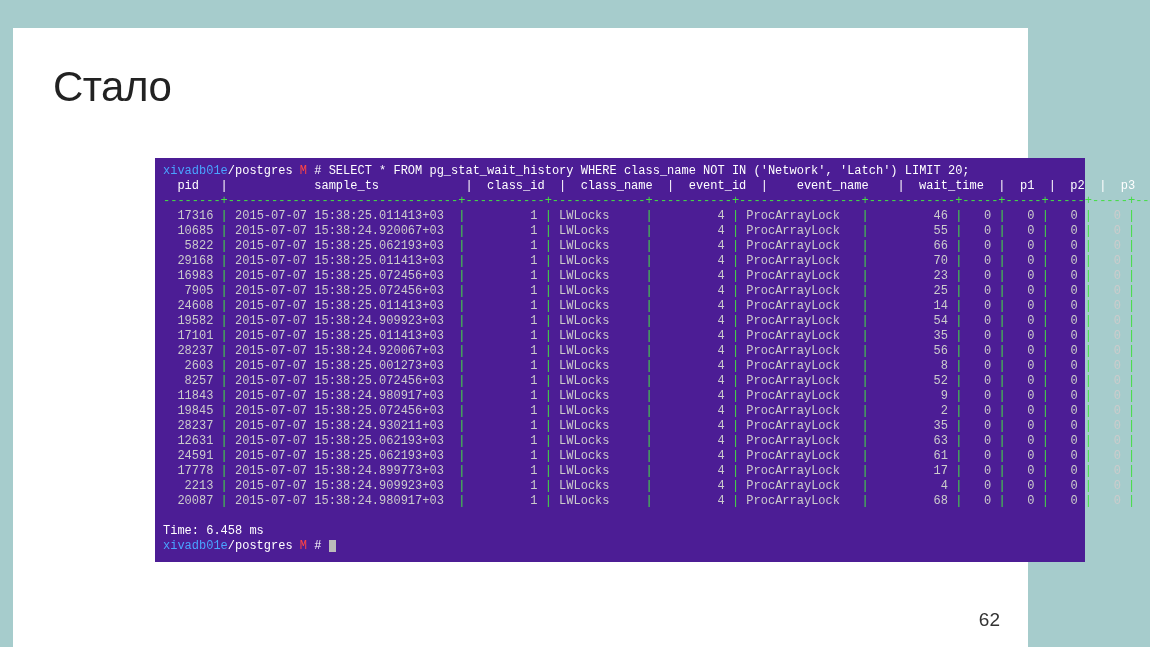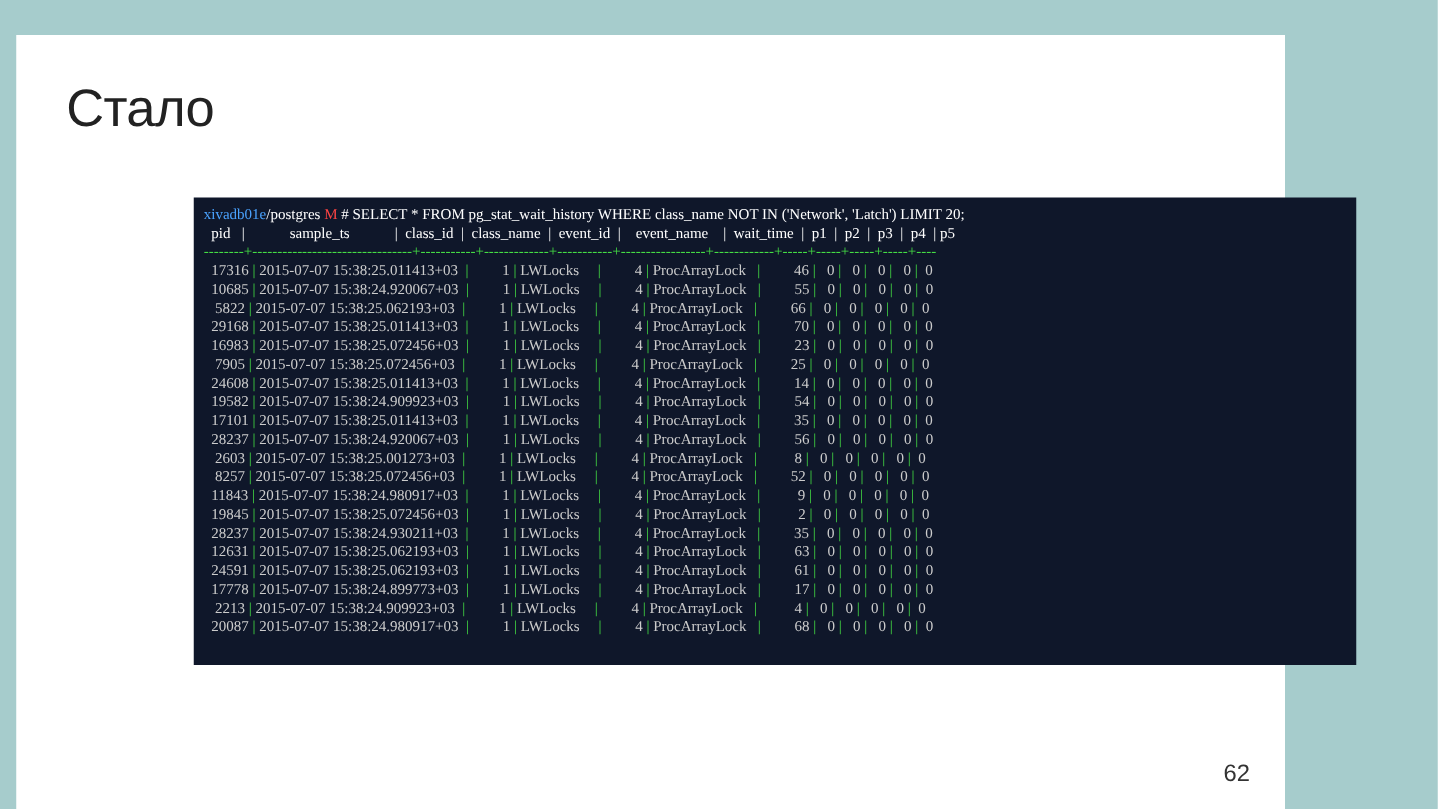--- a/index.html
+++ b/index.html
@@ -1,18 +1,18 @@
 <!DOCTYPE html>
 <html><head>
 <meta charset="utf-8">
 <style>
   html,body{margin:0;padding:0;width:1150px;height:647px;background:#a6cccc;font-family:Arial,Helvetica,sans-serif;overflow:hidden}
   .slide{position:absolute;left:13px;top:28px;width:1015px;height:621px;background:#fff}
   .title{position:absolute;left:40px;top:35px;font-size:42px;color:#222;letter-spacing:-0.5px}
-  .term{position:absolute;left:142px;top:130px;width:930px;background:#0f172a;color:#ccc;font-family:Liberation Serif, serif;font-size:12px;line-height:15px;padding:6px 8px 8px 8px;box-sizing:border-box}
+  .term{position:absolute;left:142px;top:130px;width:930px;background:#4c1d95;color:#ccc;font-family:Liberation Mono, monospace;font-size:12px;line-height:15px;padding:6px 8px 8px 8px;box-sizing:border-box}
   .prompt .host{color:#4aa3ff}
   .prompt .path{color:#fff}
   .prompt .m{color:#ff4444}
   .prompt .hash{color:#fff}
   .query{color:#fff}
   .hdr,.row{white-space:pre}
   .hdr{color:#fff}
   .sep{color:#44dd44;white-space:pre}
   .row .pipe{color:#44dd44}
   .footer{color:#44dd44}
@@ -51,16 +51,23 @@
         <div class="row"><span>&nbsp;&nbsp;11843</span><span class="pipe">&nbsp;|</span><span>&nbsp;2015-07-07&nbsp;15:38:24.980917+03&nbsp;</span><span class="pipe">&nbsp;|</span><span>&nbsp;&nbsp;&nbsp;&nbsp;&nbsp;&nbsp;&nbsp;&nbsp;&nbsp;1</span><span class="pipe">&nbsp;|</span><span>&nbsp;LWLocks&nbsp;&nbsp;&nbsp;&nbsp;</span><span class="pipe">&nbsp;|</span><span>&nbsp;&nbsp;&nbsp;&nbsp;&nbsp;&nbsp;&nbsp;&nbsp;&nbsp;4</span><span class="pipe">&nbsp;|</span><span>&nbsp;ProcArrayLock&nbsp;&nbsp;</span><span class="pipe">&nbsp;|</span><span>&nbsp;&nbsp;&nbsp;&nbsp;&nbsp;&nbsp;&nbsp;&nbsp;&nbsp;&nbsp;9</span><span class="pipe">&nbsp;|</span><span>&nbsp;&nbsp;&nbsp;0</span><span class="pipe">&nbsp;|</span><span>&nbsp;&nbsp;&nbsp;0</span><span class="pipe">&nbsp;|</span><span>&nbsp;&nbsp;&nbsp;0</span><span class="pipe">&nbsp;|</span><span>&nbsp;&nbsp;&nbsp;0</span><span class="pipe">&nbsp;|</span><span>&nbsp;&nbsp;0</span></div>
         <div class="row"><span>&nbsp;&nbsp;19845</span><span class="pipe">&nbsp;|</span><span>&nbsp;2015-07-07&nbsp;15:38:25.072456+03&nbsp;</span><span class="pipe">&nbsp;|</span><span>&nbsp;&nbsp;&nbsp;&nbsp;&nbsp;&nbsp;&nbsp;&nbsp;&nbsp;1</span><span class="pipe">&nbsp;|</span><span>&nbsp;LWLocks&nbsp;&nbsp;&nbsp;&nbsp;</span><span class="pipe">&nbsp;|</span><span>&nbsp;&nbsp;&nbsp;&nbsp;&nbsp;&nbsp;&nbsp;&nbsp;&nbsp;4</span><span class="pipe">&nbsp;|</span><span>&nbsp;ProcArrayLock&nbsp;&nbsp;</span><span class="pipe">&nbsp;|</span><span>&nbsp;&nbsp;&nbsp;&nbsp;&nbsp;&nbsp;&nbsp;&nbsp;&nbsp;&nbsp;2</span><span class="pipe">&nbsp;|</span><span>&nbsp;&nbsp;&nbsp;0</span><span class="pipe">&nbsp;|</span><span>&nbsp;&nbsp;&nbsp;0</span><span class="pipe">&nbsp;|</span><span>&nbsp;&nbsp;&nbsp;0</span><span class="pipe">&nbsp;|</span><span>&nbsp;&nbsp;&nbsp;0</span><span class="pipe">&nbsp;|</span><span>&nbsp;&nbsp;0</span></div>
         <div class="row"><span>&nbsp;&nbsp;28237</span><span class="pipe">&nbsp;|</span><span>&nbsp;2015-07-07&nbsp;15:38:24.930211+03&nbsp;</span><span class="pipe">&nbsp;|</span><span>&nbsp;&nbsp;&nbsp;&nbsp;&nbsp;&nbsp;&nbsp;&nbsp;&nbsp;1</span><span class="pipe">&nbsp;|</span><span>&nbsp;LWLocks&nbsp;&nbsp;&nbsp;&nbsp;</span><span class="pipe">&nbsp;|</span><span>&nbsp;&nbsp;&nbsp;&nbsp;&nbsp;&nbsp;&nbsp;&nbsp;&nbsp;4</span><span class="pipe">&nbsp;|</span><span>&nbsp;ProcArrayLock&nbsp;&nbsp;</span><span class="pipe">&nbsp;|</span><span>&nbsp;&nbsp;&nbsp;&nbsp;&nbsp;&nbsp;&nbsp;&nbsp;&nbsp;35</span><span class="pipe">&nbsp;|</span><span>&nbsp;&nbsp;&nbsp;0</span><span class="pipe">&nbsp;|</span><span>&nbsp;&nbsp;&nbsp;0</span><span class="pipe">&nbsp;|</span><span>&nbsp;&nbsp;&nbsp;0</span><span class="pipe">&nbsp;|</span><span>&nbsp;&nbsp;&nbsp;0</span><span class="pipe">&nbsp;|</span><span>&nbsp;&nbsp;0</span></div>
         <div class="row"><span>&nbsp;&nbsp;12631</span><span class="pipe">&nbsp;|</span><span>&nbsp;2015-07-07&nbsp;15:38:25.062193+03&nbsp;</span><span class="pipe">&nbsp;|</span><span>&nbsp;&nbsp;&nbsp;&nbsp;&nbsp;&nbsp;&nbsp;&nbsp;&nbsp;1</span><span class="pipe">&nbsp;|</span><span>&nbsp;LWLocks&nbsp;&nbsp;&nbsp;&nbsp;</span><span class="pipe">&nbsp;|</span><span>&nbsp;&nbsp;&nbsp;&nbsp;&nbsp;&nbsp;&nbsp;&nbsp;&nbsp;4</span><span class="pipe">&nbsp;|</span><span>&nbsp;ProcArrayLock&nbsp;&nbsp;</span><span class="pipe">&nbsp;|</span><span>&nbsp;&nbsp;&nbsp;&nbsp;&nbsp;&nbsp;&nbsp;&nbsp;&nbsp;63</span><span class="pipe">&nbsp;|</span><span>&nbsp;&nbsp;&nbsp;0</span><span class="pipe">&nbsp;|</span><span>&nbsp;&nbsp;&nbsp;0</span><span class="pipe">&nbsp;|</span><span>&nbsp;&nbsp;&nbsp;0</span><span class="pipe">&nbsp;|</span><span>&nbsp;&nbsp;&nbsp;0</span><span class="pipe">&nbsp;|</span><span>&nbsp;&nbsp;0</span></div>
         <div class="row"><span>&nbsp;&nbsp;24591</span><span class="pipe">&nbsp;|</span><span>&nbsp;2015-07-07&nbsp;15:38:25.062193+03&nbsp;</span><span class="pipe">&nbsp;|</span><span>&nbsp;&nbsp;&nbsp;&nbsp;&nbsp;&nbsp;&nbsp;&nbsp;&nbsp;1</span><span class="pipe">&nbsp;|</span><span>&nbsp;LWLocks&nbsp;&nbsp;&nbsp;&nbsp;</span><span class="pipe">&nbsp;|</span><span>&nbsp;&nbsp;&nbsp;&nbsp;&nbsp;&nbsp;&nbsp;&nbsp;&nbsp;4</span><span class="pipe">&nbsp;|</span><span>&nbsp;ProcArrayLock&nbsp;&nbsp;</span><span class="pipe">&nbsp;|</span><span>&nbsp;&nbsp;&nbsp;&nbsp;&nbsp;&nbsp;&nbsp;&nbsp;&nbsp;61</span><span class="pipe">&nbsp;|</span><span>&nbsp;&nbsp;&nbsp;0</span><span class="pipe">&nbsp;|</span><span>&nbsp;&nbsp;&nbsp;0</span><span class="pipe">&nbsp;|</span><span>&nbsp;&nbsp;&nbsp;0</span><span class="pipe">&nbsp;|</span><span>&nbsp;&nbsp;&nbsp;0</span><span class="pipe">&nbsp;|</span><span>&nbsp;&nbsp;0</span></div>
         <div class="row"><span>&nbsp;&nbsp;17778</span><span class="pipe">&nbsp;|</span><span>&nbsp;2015-07-07&nbsp;15:38:24.899773+03&nbsp;</span><span class="pipe">&nbsp;|</span><span>&nbsp;&nbsp;&nbsp;&nbsp;&nbsp;&nbsp;&nbsp;&nbsp;&nbsp;1</span><span class="pipe">&nbsp;|</span><span>&nbsp;LWLocks&nbsp;&nbsp;&nbsp;&nbsp;</span><span class="pipe">&nbsp;|</span><span>&nbsp;&nbsp;&nbsp;&nbsp;&nbsp;&nbsp;&nbsp;&nbsp;&nbsp;4</span><span class="pipe">&nbsp;|</span><span>&nbsp;ProcArrayLock&nbsp;&nbsp;</span><span class="pipe">&nbsp;|</span><span>&nbsp;&nbsp;&nbsp;&nbsp;&nbsp;&nbsp;&nbsp;&nbsp;&nbsp;17</span><span class="pipe">&nbsp;|</span><span>&nbsp;&nbsp;&nbsp;0</span><span class="pipe">&nbsp;|</span><span>&nbsp;&nbsp;&nbsp;0</span><span class="pipe">&nbsp;|</span><span>&nbsp;&nbsp;&nbsp;0</span><span class="pipe">&nbsp;|</span><span>&nbsp;&nbsp;&nbsp;0</span><span class="pipe">&nbsp;|</span><span>&nbsp;&nbsp;0</span></div>
         <div class="row"><span>&nbsp;&nbsp;&nbsp;2213</span><span class="pipe">&nbsp;|</span><span>&nbsp;2015-07-07&nbsp;15:38:24.909923+03&nbsp;</span><span class="pipe">&nbsp;|</span><span>&nbsp;&nbsp;&nbsp;&nbsp;&nbsp;&nbsp;&nbsp;&nbsp;&nbsp;1</span><span class="pipe">&nbsp;|</span><span>&nbsp;LWLocks&nbsp;&nbsp;&nbsp;&nbsp;</span><span class="pipe">&nbsp;|</span><span>&nbsp;&nbsp;&nbsp;&nbsp;&nbsp;&nbsp;&nbsp;&nbsp;&nbsp;4</span><span class="pipe">&nbsp;|</span><span>&nbsp;ProcArrayLock&nbsp;&nbsp;</span><span class="pipe">&nbsp;|</span><span>&nbsp;&nbsp;&nbsp;&nbsp;&nbsp;&nbsp;&nbsp;&nbsp;&nbsp;&nbsp;4</span><span class="pipe">&nbsp;|</span><span>&nbsp;&nbsp;&nbsp;0</span><span class="pipe">&nbsp;|</span><span>&nbsp;&nbsp;&nbsp;0</span><span class="pipe">&nbsp;|</span><span>&nbsp;&nbsp;&nbsp;0</span><span class="pipe">&nbsp;|</span><span>&nbsp;&nbsp;&nbsp;0</span><span class="pipe">&nbsp;|</span><span>&nbsp;&nbsp;0</span></div>
         <div class="row"><span>&nbsp;&nbsp;20087</span><span class="pipe">&nbsp;|</span><span>&nbsp;2015-07-07&nbsp;15:38:24.980917+03&nbsp;</span><span class="pipe">&nbsp;|</span><span>&nbsp;&nbsp;&nbsp;&nbsp;&nbsp;&nbsp;&nbsp;&nbsp;&nbsp;1</span><span class="pipe">&nbsp;|</span><span>&nbsp;LWLocks&nbsp;&nbsp;&nbsp;&nbsp;</span><span class="pipe">&nbsp;|</span><span>&nbsp;&nbsp;&nbsp;&nbsp;&nbsp;&nbsp;&nbsp;&nbsp;&nbsp;4</span><span class="pipe">&nbsp;|</span><span>&nbsp;ProcArrayLock&nbsp;&nbsp;</span><span class="pipe">&nbsp;|</span><span>&nbsp;&nbsp;&nbsp;&nbsp;&nbsp;&nbsp;&nbsp;&nbsp;&nbsp;68</span><span class="pipe">&nbsp;|</span><span>&nbsp;&nbsp;&nbsp;0</span><span class="pipe">&nbsp;|</span><span>&nbsp;&nbsp;&nbsp;0</span><span class="pipe">&nbsp;|</span><span>&nbsp;&nbsp;&nbsp;0</span><span class="pipe">&nbsp;|</span><span>&nbsp;&nbsp;&nbsp;0</span><span class="pipe">&nbsp;|</span><span>&nbsp;&nbsp;0</span></div>
       </div>
     <div>&nbsp;</div>
+    <div class="timeinfo">Time: 6.458 ms</div>
+    <div class="prompt">
+      <span class="host">xivadb01e</span><span class="path">/postgres</span>
+      <span class="m">M</span>
+      <span class="hash">#</span>
+      <span class="cursor"></span>
+    </div>
   </div>
 
   <div class="pagenum">62</div>
 </div>
 
 </body></html>

